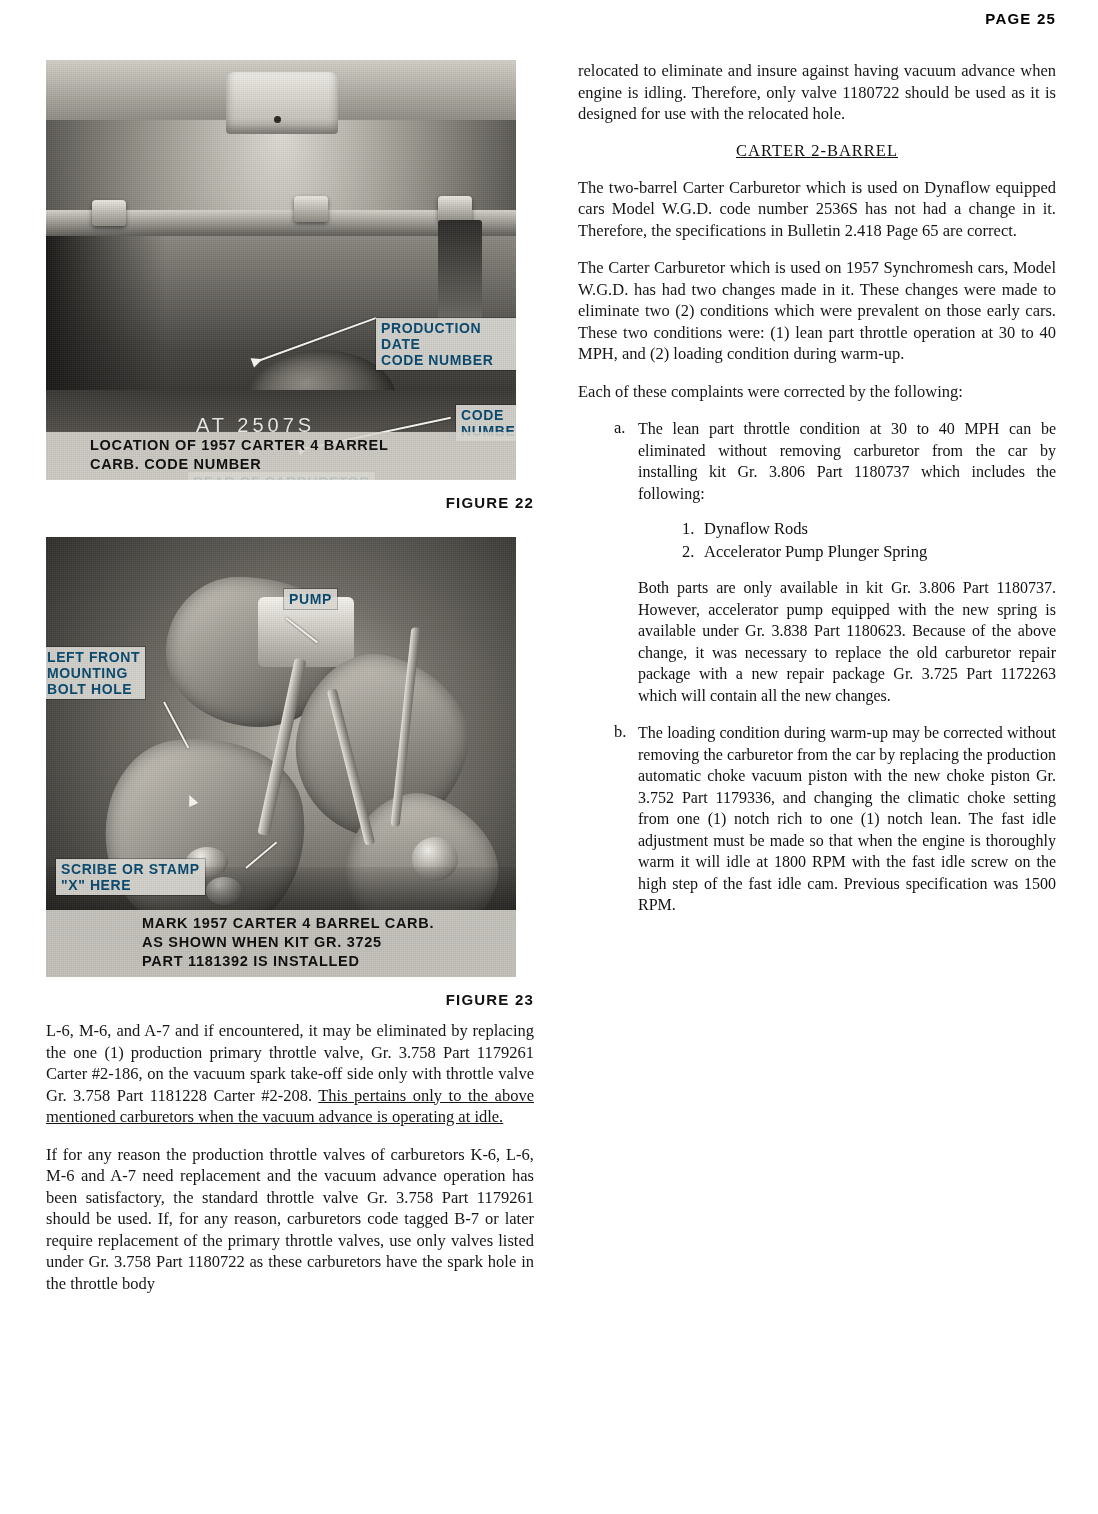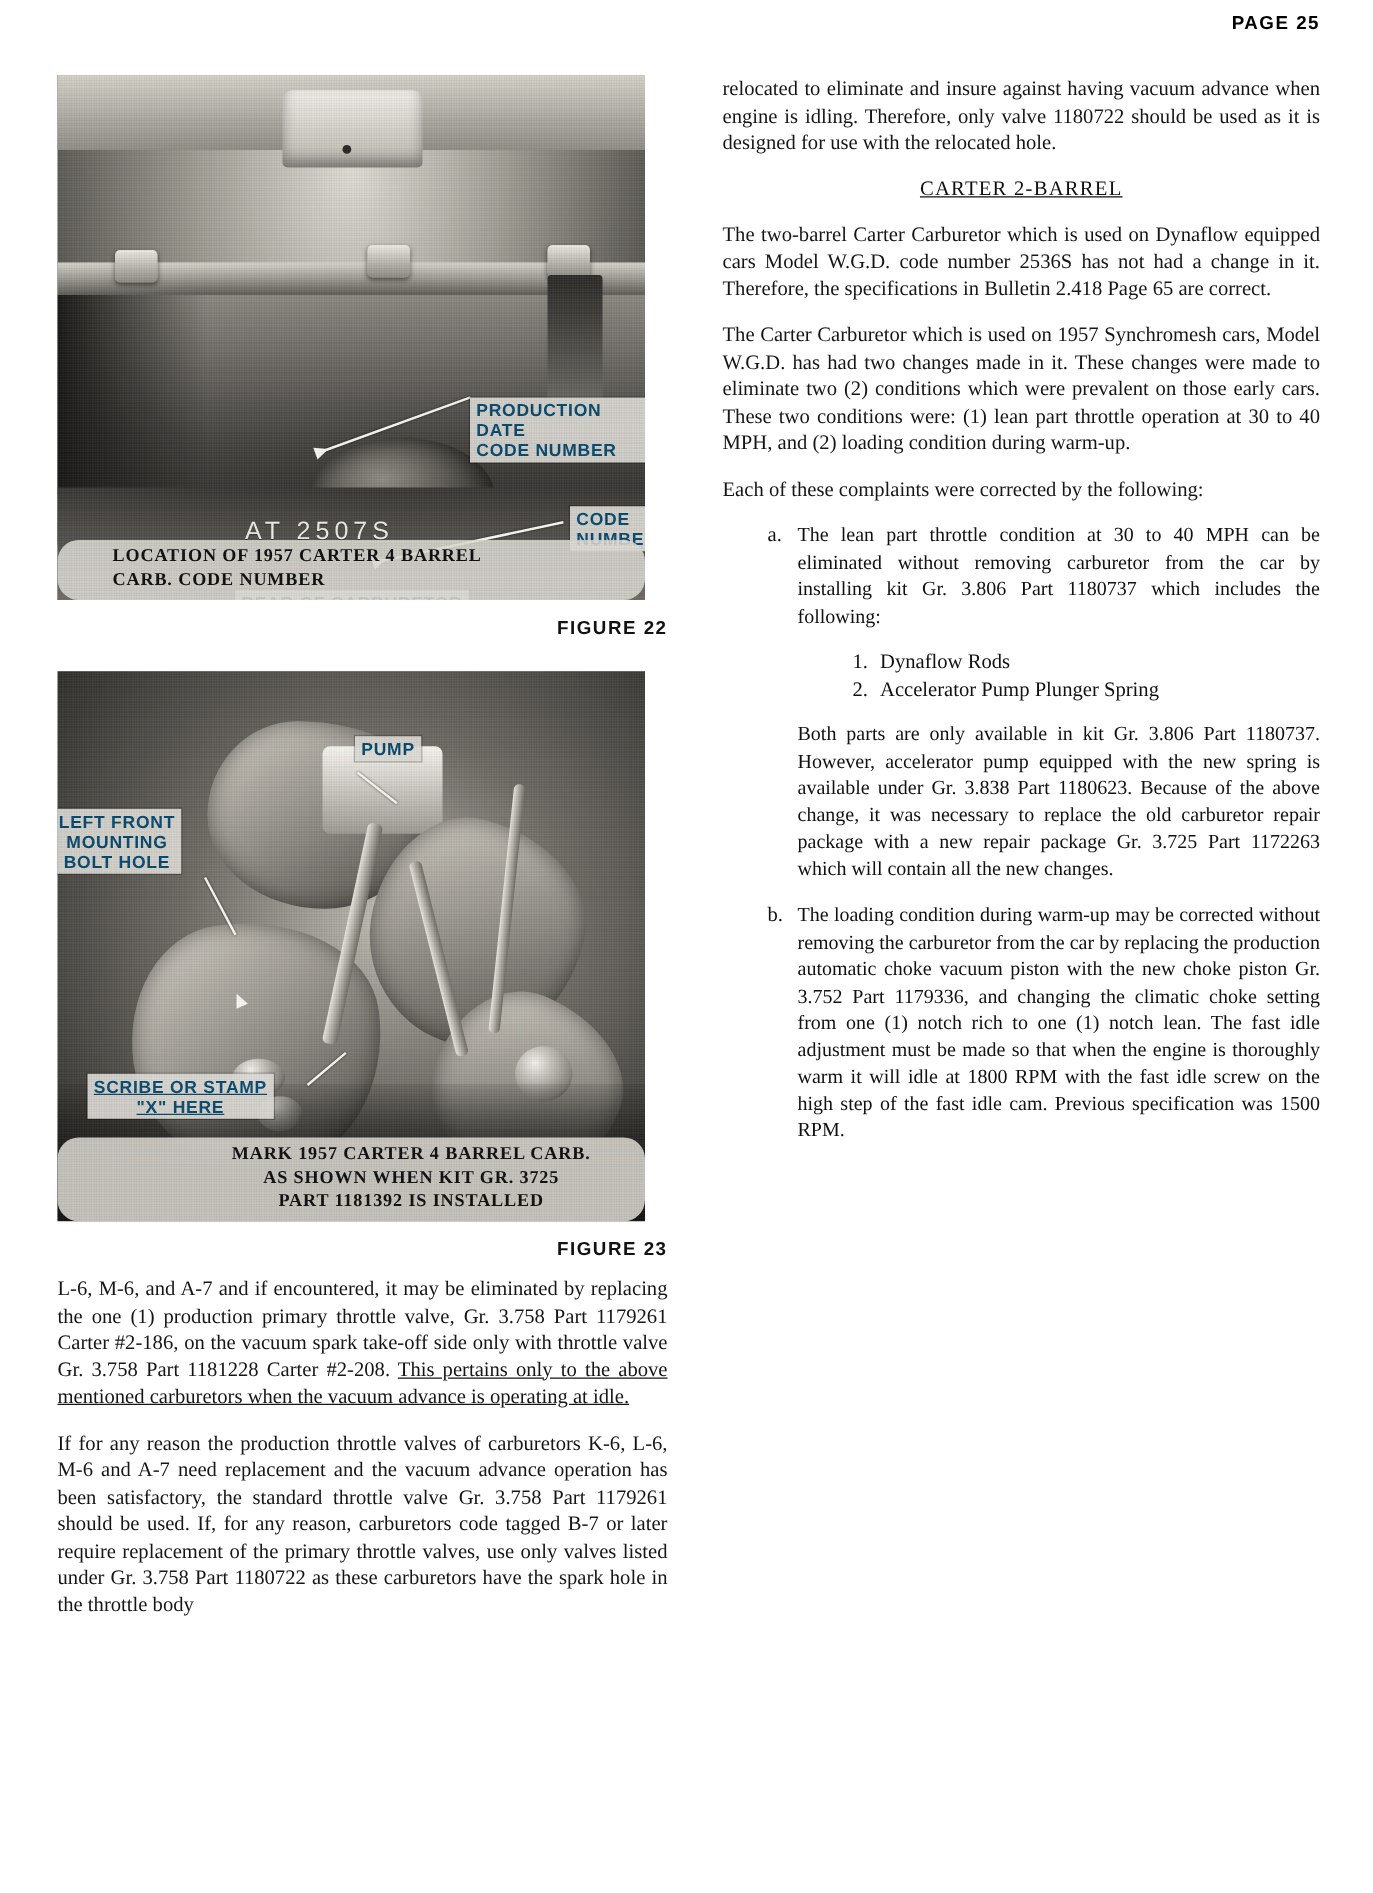--- a/index.html
+++ b/index.html
@@ -264,29 +264,28 @@
     border-bottom: 5px solid transparent;
     border-right: 11px solid #f2f0ea;
   }
   .caption-strip {
     position: absolute;
     left: 0;
     bottom: 0;
     width: 470px;
     padding: 4px 0 6px 44px;
     box-sizing: border-box;
-    font-family: Liberation Serif, serif;
+    font-family: Liberation Sans, sans-serif;
     font-weight: bold;
     font-size: 14.5px;
     letter-spacing: .7px;
     line-height: 19px;
     color: #111;
     background: rgba(214,212,205,.88);
     white-space: pre-line;
-    border-radius: 17px;
   }
   .caption-strip.b23 { padding-left: 96px; }
 </style>
 </head>
 <body>
 
 <div class="page">
 
   <div class="page-header">PAGE 25</div>
 
@@ -319,21 +318,21 @@
 
       <div class="callout light-on-dark" style="left:142px; top:412px;">REAR OF CARBURETOR</div>
 
       <div class="caption-strip">LOCATION OF 1957 CARTER  4 BARREL
 CARB. CODE NUMBER</div>
       <div class="photo-noise"></div>
     </div>
 
     <div class="fig-caption">FIGURE  22</div>
 
-    <div class="figure" id="figure-23" style="margin-top:26px;text-align:center;">
+    <div class="figure" id="figure-23" style="margin-top:26px;">
       <div class="f23-bg"></div>
       <div class="f23-blob f23-b1"></div>
       <div class="f23-pumpblock"></div>
       <div class="f23-blob f23-b2"></div>
       <div class="f23-blob f23-b3"></div>
       <div class="f23-blob f23-b4"></div>
       <div class="f23-rod f23-r1"></div>
       <div class="f23-rod f23-r2"></div>
       <div class="f23-rod f23-r3"></div>
       <div class="f23-nut f23-n1"></div>
@@ -343,21 +342,21 @@
 
       <div class="callout light-on-dark" style="left:238px; top:52px;">PUMP</div>
       <div class="lead-line" style="left:240px; top:80px; width:40px; transform:rotate(38deg);"></div>
 
       <div class="callout light-on-dark" style="left:-4px; top:110px;">LEFT FRONT
 MOUNTING
 BOLT HOLE</div>
       <div class="lead-line" style="left:118px; top:164px; width:52px; transform:rotate(62deg);"></div>
       <div class="arrowhead" style="left:140px; top:258px; transform:rotate(66deg);"></div>
 
-      <div class="callout light-on-dark" style="left:24px; top:322px;text-decoration:underline;">SCRIBE OR  STAMP
+      <div class="callout light-on-dark" style="left:10px; top:322px;">SCRIBE OR  STAMP
 "X" HERE</div>
       <div class="lead-line" style="left:200px; top:330px; width:40px; transform:rotate(-40deg);"></div>
 
       <div class="caption-strip b23">MARK 1957 CARTER 4 BARREL CARB.
 AS SHOWN WHEN KIT GR. 3725
 PART 1181392 IS INSTALLED</div>
       <div class="photo-noise"></div>
     </div>
 
     <div class="fig-caption">FIGURE  23</div>

